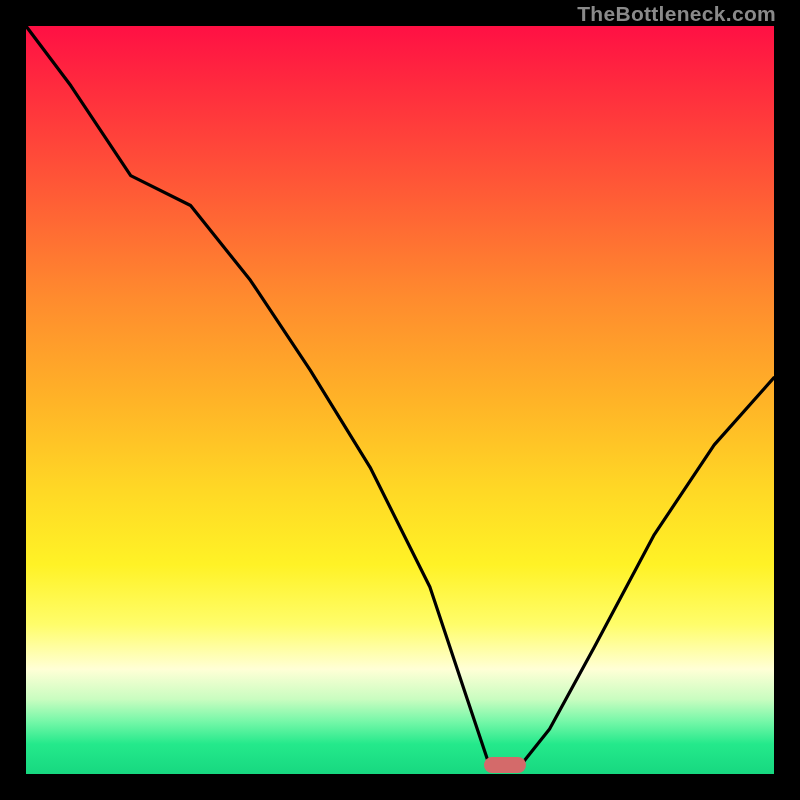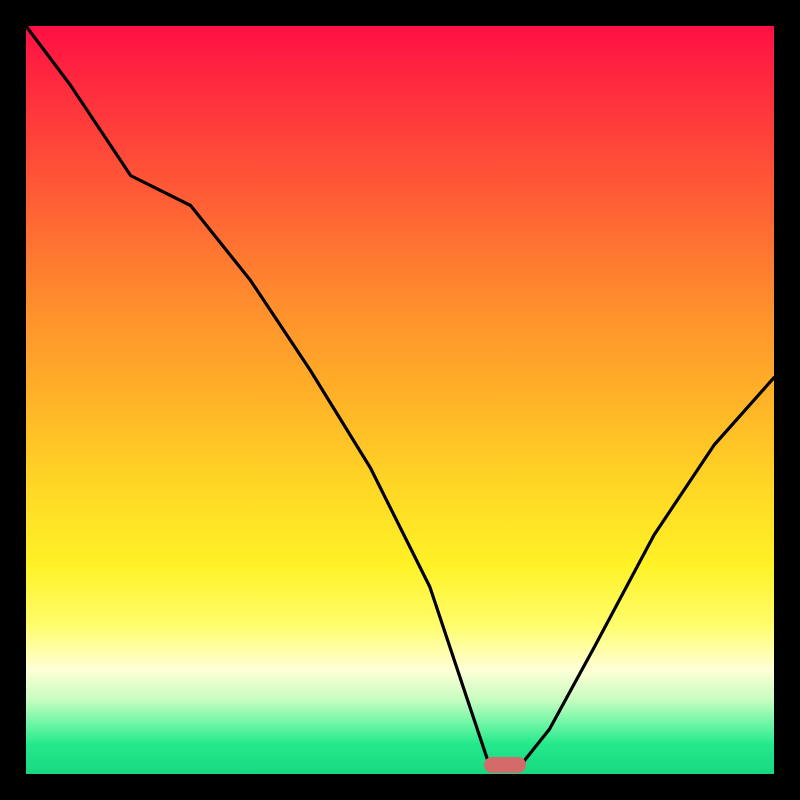--- a/index.html
+++ b/index.html
@@ -68,13 +68,14 @@
 </head>
 <body>
 
 <div class="frame">
   <div class="plot-area">
     <svg class="curve" viewBox="0 0 748 748" preserveAspectRatio="none">
       <path id="curve-path" fill="none" stroke="#000" stroke-width="3.2" stroke-linejoin="round" stroke-linecap="round" d="M0.0 0.0 L44.9 59.8 L104.7 149.6 L164.6 179.5 L224.4 254.3 L284.2 344.1 L344.1 441.3 L403.9 561.0 L441.3 673.2 L463.8 740.5 L493.7 740.5 L523.6 703.1 L568.5 620.8 L628.3 508.6 L688.2 418.9 L748.0 351.6"></path>
     </svg>
     <div class="marker" id="marker" style="left: 478.72px; top: 739.024px;"></div>
   </div>
+  <div class="watermark">TheBottleneck.com</div>
 </div>
 
 </body></html>

